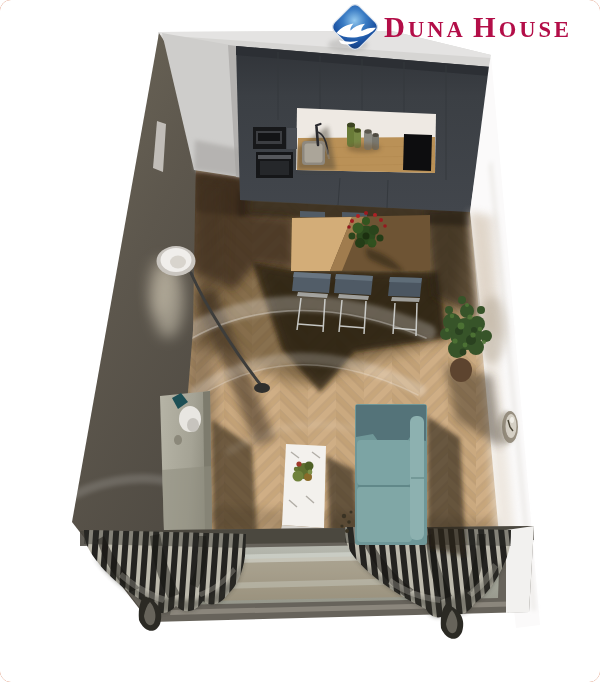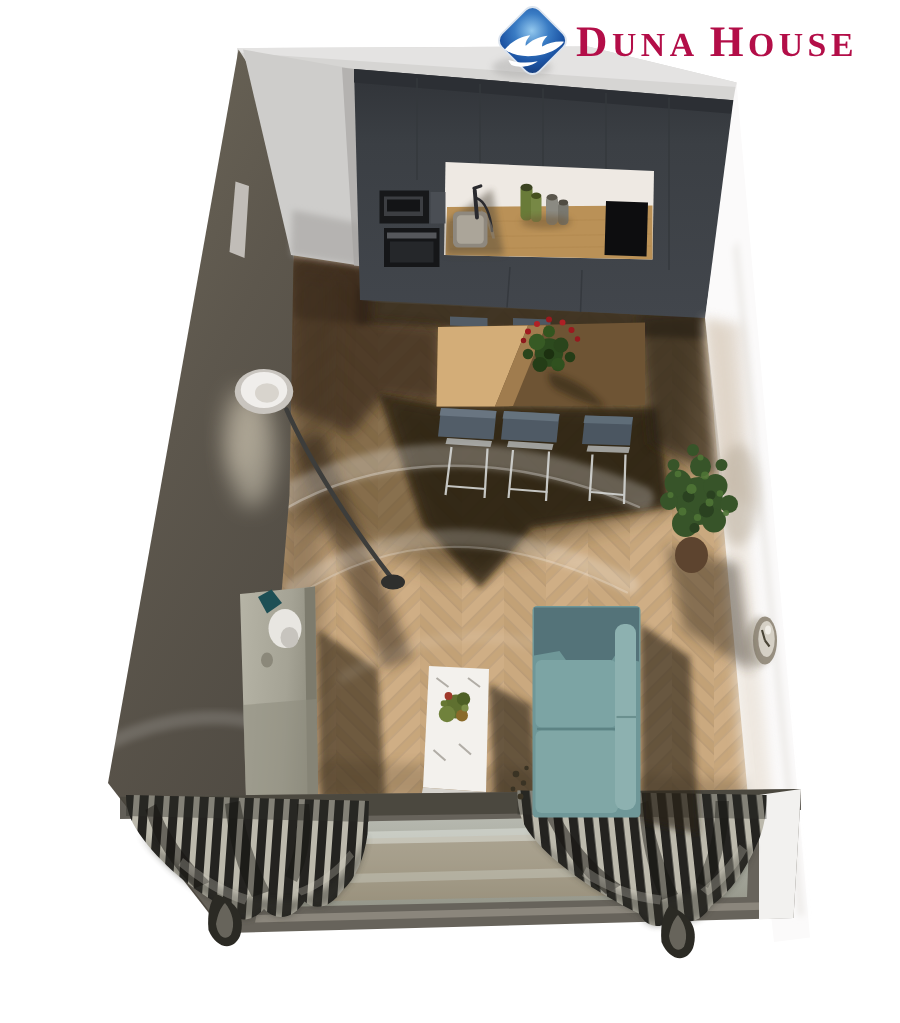--- a/index.html
+++ b/index.html
@@ -1,16 +1,16 @@
 <!DOCTYPE html>
 <html><head>
 <meta charset="utf-8">
 <style>
 html,body{margin:0;padding:0;background:#ffffff;}
-#stage{position:relative;width:600px;height:682px;background:#c2410c;overflow:hidden;font-family:"Liberation Sans",sans-serif;}
+#stage{position:relative;width:600px;height:682px;background:#c2410c;overflow:hidden;font-family:"Liberation Sans",sans-serif;border-radius:11px;}
 </style>
 </head>
 <body>
 <div id="stage">
 <svg width="600" height="682" viewBox="0 0 600 682">
 <defs>
   <linearGradient id="gLeftWall" x1="0" y1="0" x2="0.4" y2="1">
     <stop offset="0" stop-color="#6d6759"></stop>
     <stop offset="0.5" stop-color="#5d574d"></stop>
     <stop offset="1" stop-color="#504b43"></stop>

